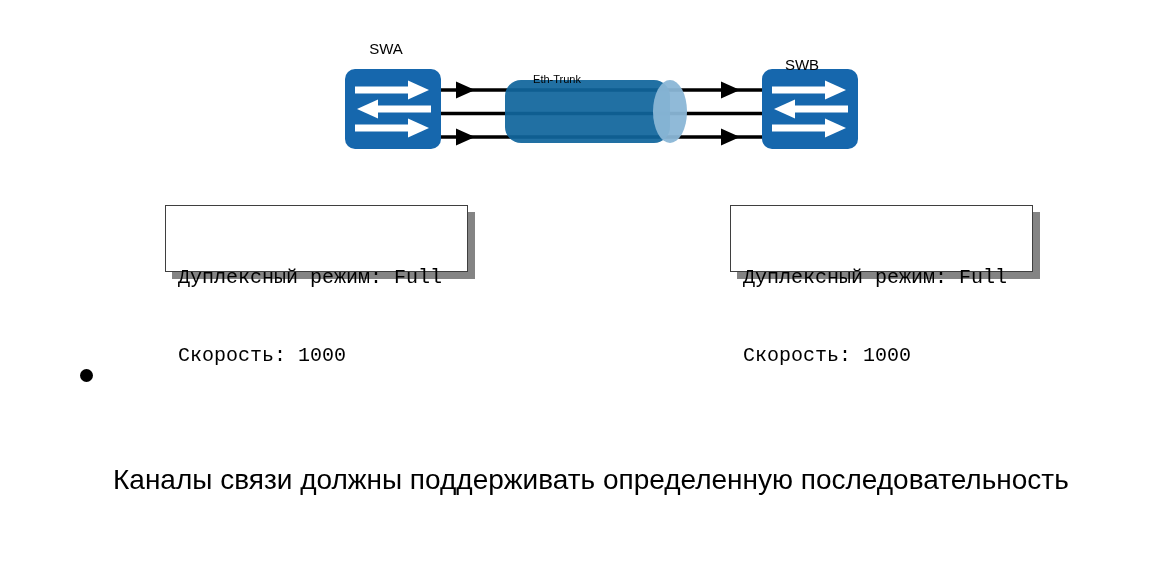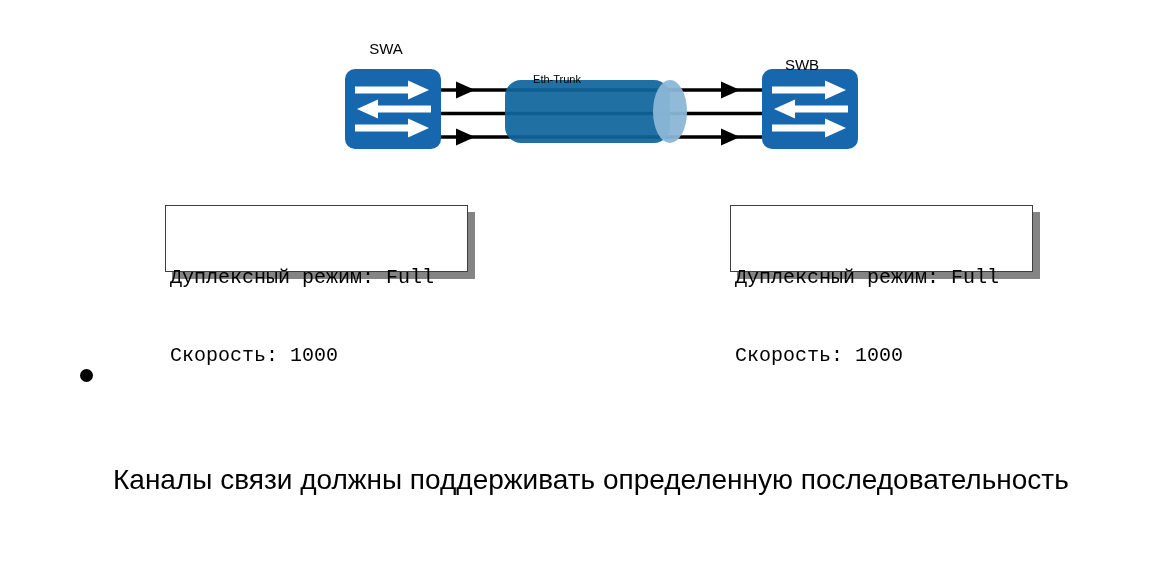--- a/index.html
+++ b/index.html
@@ -44,21 +44,21 @@
     white-space: nowrap;
     margin-top: 12px;
   }
   
   .infobox {
     position: absolute;
     width: 303px; height: 67px;
     background: #ffffff;
     border: 1px solid #3f3f3f;
     box-shadow: 7px 7px 0 #848484;
-    padding: 7px 4px;
+    padding: 7px 12px;
     font-family: "Liberation Mono", "DejaVu Sans Mono", monospace;
     font-size: 20px;
     line-height: 26px;
     white-space: pre;
     color: #000000;
   }
   .infobox-left  { left: 165px; top: 205px; }
   .infobox-right { left: 730px; top: 205px; }
   
   .bullets {

